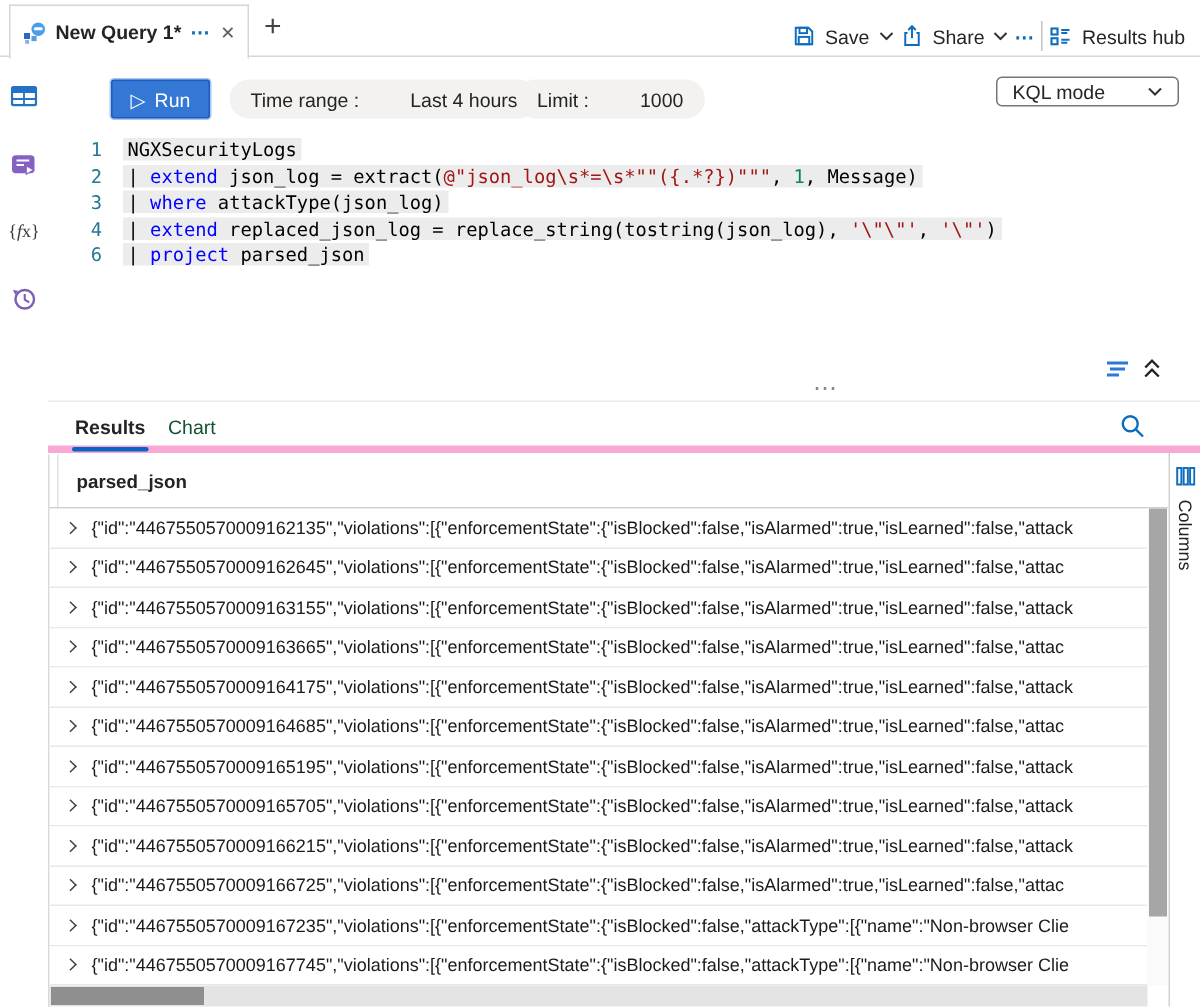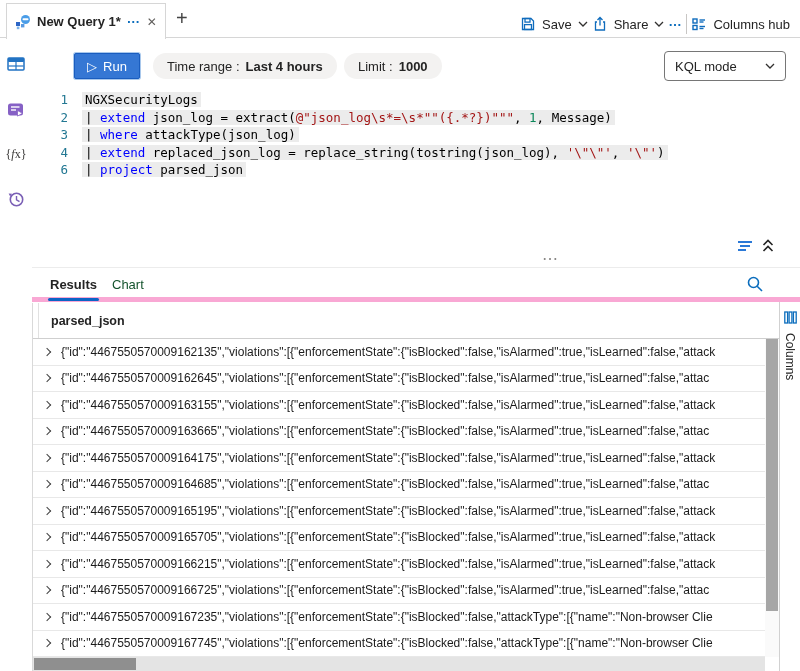--- a/index.html
+++ b/index.html
@@ -34,24 +34,24 @@
   .content { position:absolute; left:32px; top:39px; right:0; bottom:0; }
 
   
   .toolbar { position:absolute; left:0; right:0; top:8px; height:42px; }
   .run-btn { position:absolute; left:42px; top:6px; height:26px; width:66px;
              background:#3577d4; border:1px solid #1a5dbf; box-shadow:0 0 0 1px #a9c8ec;
              border-radius:2px; color:#fff; font-size:13px; display:flex; align-items:center;
              justify-content:center; gap:6px; }
   .pill { position:absolute; top:6px; height:26px; background:#f3f2f1; border-radius:13px;
           display:flex; align-items:center; padding:0 14px; font-size:13px; gap:6px; white-space:nowrap; }
-  .pill .val { font-weight:bold; }
+  .pill .val { font-weight:normal;margin-left:28px; }
   .pill-time { left:121px; }
   .pill-limit { left:312px; }
-  .kql-select { position:absolute; right:14px; top:4px; width:122px; height:30px;
+  .kql-select { position:absolute; right:14px; top:4px; width:122px; height:20px;
                 border:1px solid #767676; border-radius:4px; background:#fff; font-size:13px;
                 display:flex; align-items:center; justify-content:space-between; padding:0 10px; }
 
   
   .editor { position:absolute; left:0; right:0; top:52px; font-family:"DejaVu Sans Mono", monospace;
             font-size:12.5px; line-height:17.5px; }
   .ed-line { height:17.5px; white-space:pre; }
   .ln { display:inline-block; width:36px; text-align:right; color:#237893; margin-right:14px; }
   .hl { background:#ececec; padding:0 3px; }
   .sg-p { color:#000; }
@@ -158,21 +158,21 @@
       <span>
         <svg width="16" height="16" viewBox="0 0 16 16" fill="none" stroke="#0f6cbd" stroke-width="1.4">
           <rect x="2" y="3" width="4" height="4"></rect>
           <rect x="2" y="9.5" width="4" height="4"></rect>
           <line x1="8.5" y1="4" x2="14" y2="4"></line>
           <line x1="8.5" y1="6" x2="12.5" y2="6"></line>
           <line x1="8.5" y1="10.5" x2="14" y2="10.5"></line>
           <line x1="8.5" y1="12.5" x2="12.5" y2="12.5"></line>
         </svg>
       </span>
-      <span>Columns hub</span>
+      <span>Results hub</span>
     </div>
   </div>
 </div>
 
 <div class="sidebar">
   <span>
     <svg width="18" height="18" viewBox="0 0 18 18">
       <rect x="1" y="3" width="16" height="12" rx="1" fill="#fff" stroke="#2273c3" stroke-width="1.5"></rect>
       <rect x="1" y="3" width="16" height="4" rx="1" fill="#2273c3"></rect>
       <line x1="9" y1="7" x2="9" y2="15" stroke="#2273c3" stroke-width="1.2"></line>

